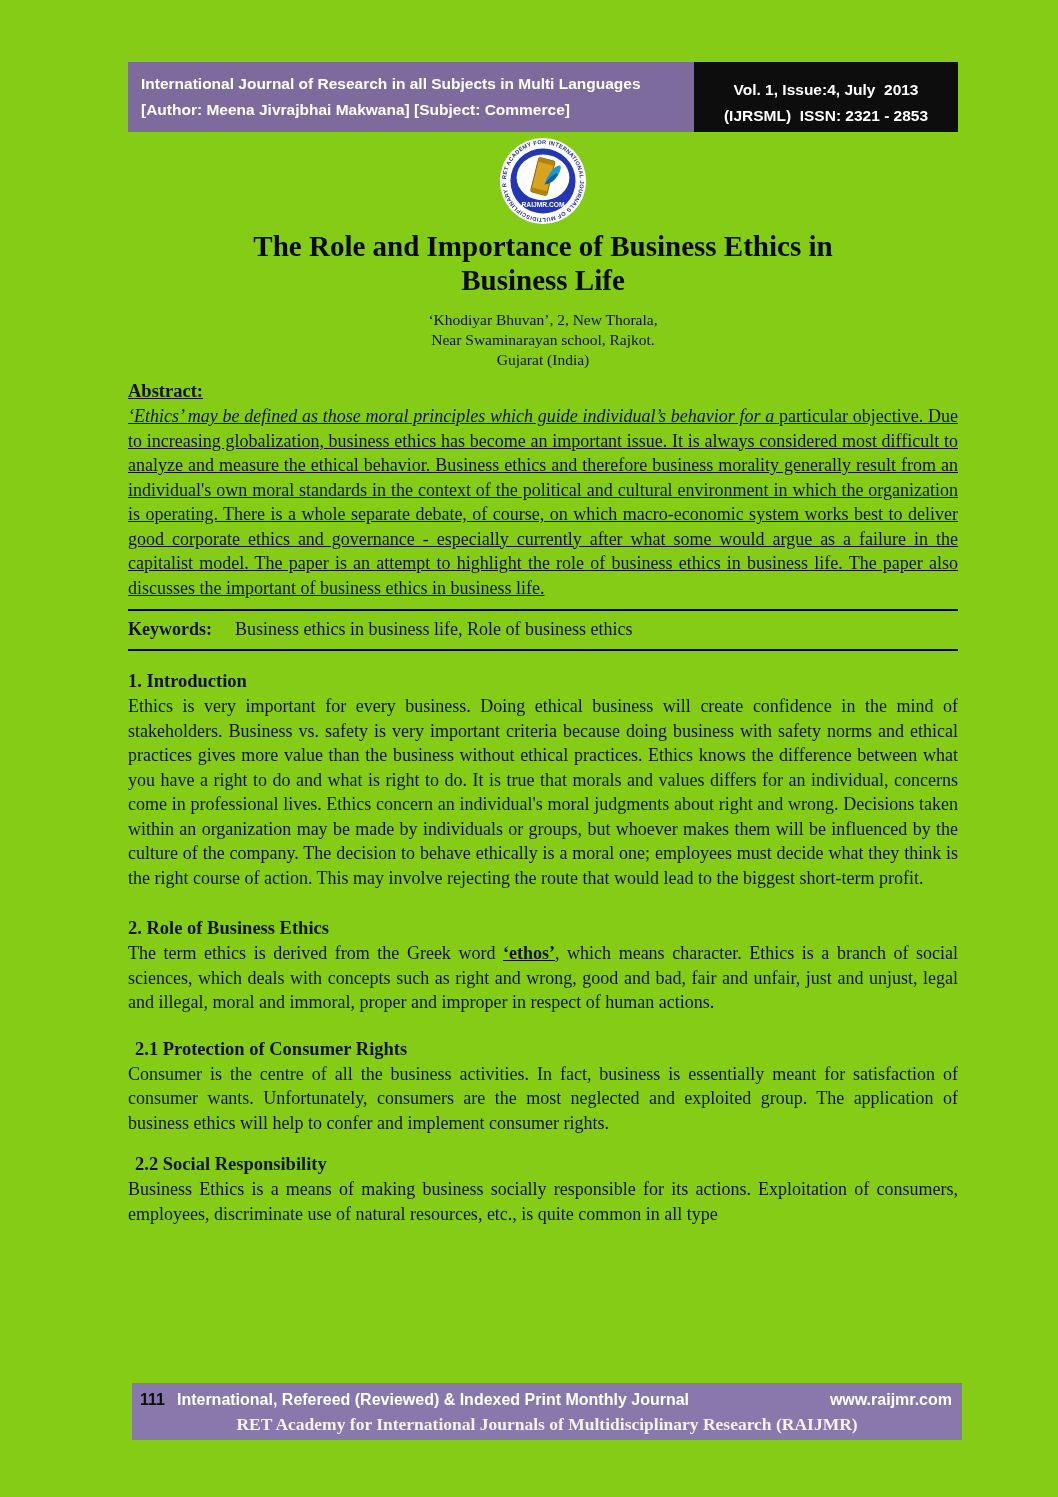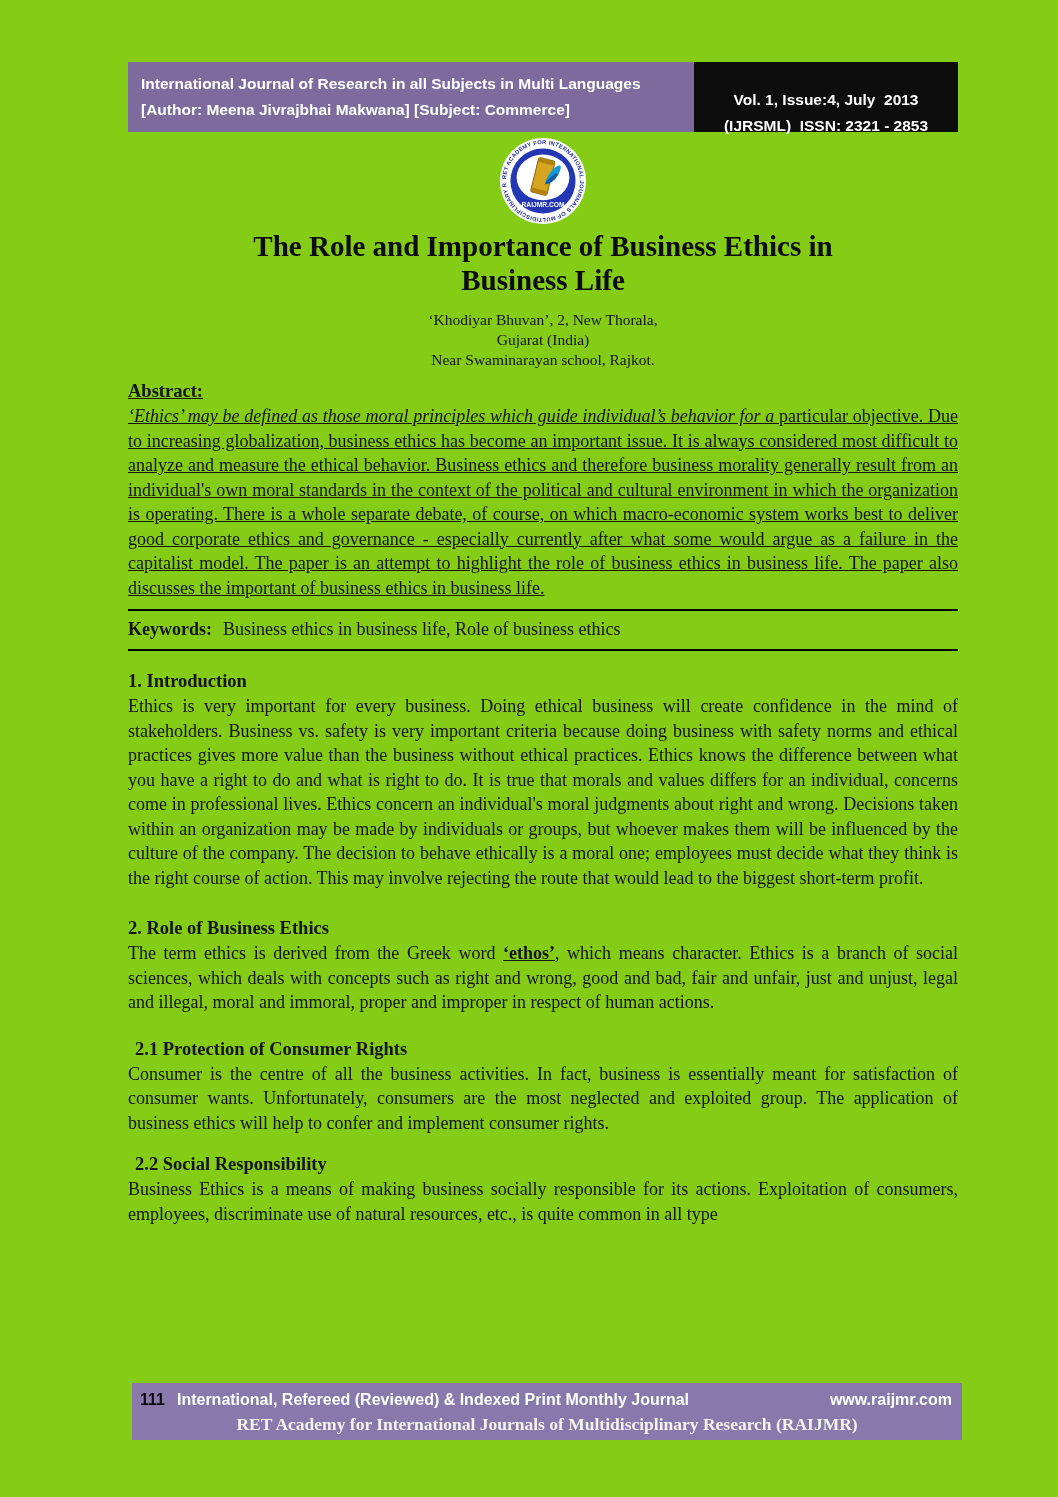--- a/index.html
+++ b/index.html
@@ -4,21 +4,21 @@
 <style>
   html,body{margin:0;padding:0;background:#ffffff;}
   .page{position:relative;width:1058px;height:1497px;background:#84cc16;overflow:hidden;
         font-family:"Liberation Serif", serif;color:#141414;}
   .content{position:relative;margin-left:128px;width:830px;}
 
   
   .jheader{display:flex;margin-top:62px;height:70px;
            font-family:"Liberation Sans", sans-serif;font-weight:bold;color:#ffffff;}
   .jheader .left{flex:0 0 68.2%;background:#7d6b9e;padding:9px 0 0 13px;box-sizing:border-box;}
-  .jheader .right{flex:1;background:#0d0d0d;text-align:center;padding-top:25px;box-sizing:border-box;}
+  .jheader .right{flex:1;background:#0d0d0d;text-align:center;padding-top:15px;box-sizing:border-box;}
   .jheader .hline{font-size:15.5px;line-height:26px;white-space:pre;}
 
   
   .logo-row{text-align:center;margin-top:5px;line-height:0;}
 
   
   .title{margin-top:4px;text-align:center;font-weight:bold;font-size:29px;line-height:34px;color:#0b0b0b;}
   .author-block{margin-top:13px;text-align:center;}
   .author-name{font-size:17.5px;line-height:23px;}
   .addr{font-size:15.5px;line-height:20px;}
@@ -27,21 +27,21 @@
   .h-sec{font-weight:bold;font-size:18.5px;line-height:25px;}
   .indent{padding-left:7px;}
   p.body{margin:0;font-size:18px;line-height:24.5px;text-align:justify;}
   .it{font-style:italic;}
   .bd{font-weight:bold;text-decoration:underline;}
 
   .abstract{margin-top:9px;text-decoration:underline;}
 
   .keywords{margin-top:9px;border-top:2px solid #000;border-bottom:2px solid #000;
             padding:8px 0 9px 0;font-size:18px;}
-  .keywords .lbl{font-weight:bold;margin-right:11px;font-family:Liberation Serif, serif;}
+  .keywords .lbl{font-weight:bold;margin-right:23px;font-family:Liberation Serif, serif;}
 
   .mt-intro{margin-top:18px;}
   .mt-sec2{margin-top:26px;}
   .mt-sec21{margin-top:22px;}
   .mt-sec22{margin-top:17px;}
 
   
   .jfooter{position:absolute;top:1383px;left:132px;width:830px;height:57px;background:#8878ab;
            box-sizing:border-box;padding-top:5px;}
   .jfooter .row1{display:flex;align-items:baseline;font-family:"Liberation Sans", sans-serif;
@@ -91,22 +91,22 @@
       </svg>
     </div>
 
     <div class="title">
       <div>The Role and Importance of Business Ethics in</div>
       <div>Business Life</div>
     </div>
 
     <div class="author-block">
       <div class="addr">‘Khodiyar Bhuvan’, 2, New Thorala,</div>
+      <div class="addr">Near Swaminarayan school, Rajkot.</div>
       <div class="addr">Gujarat (India)</div>
-      <div class="addr">Near Swaminarayan school, Rajkot.</div>
     </div>
 
     <div class="abstract">
       <div class="h-sec">Abstract:</div>
       <p class="body"><span class="it">‘Ethics’ may be defined as those moral principles which guide individual’s behavior for a </span><span>particular objective. Due to increasing globalization, business ethics has become an important issue. It is always considered most difficult to analyze and measure the ethical behavior. Business ethics and therefore business morality generally result from an individual's own moral standards in the context of the political and cultural environment in which the organization is operating. There is a whole separate debate, of course, on which macro-economic system works best to deliver good corporate ethics and governance - especially currently after what some would argue as a failure in the capitalist model. The paper is an attempt to highlight the role of business ethics in business life. The paper also discusses the important of business ethics in business life.</span></p>
     </div>
 
     <div class="keywords">
       <span class="lbl">Keywords:</span><span>Business ethics in business life, Role of business ethics</span>
     </div>

